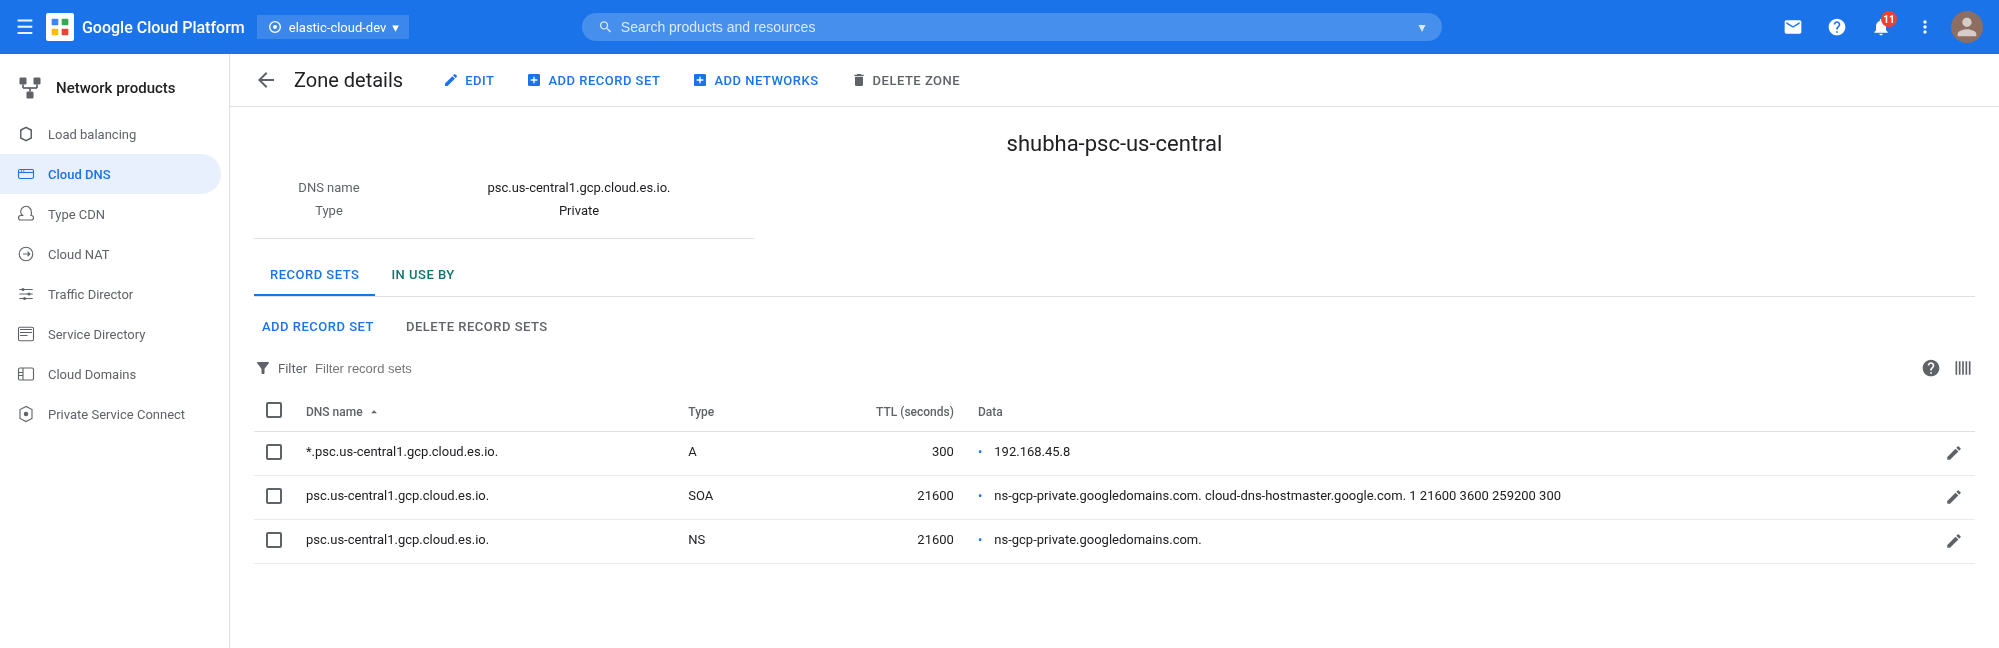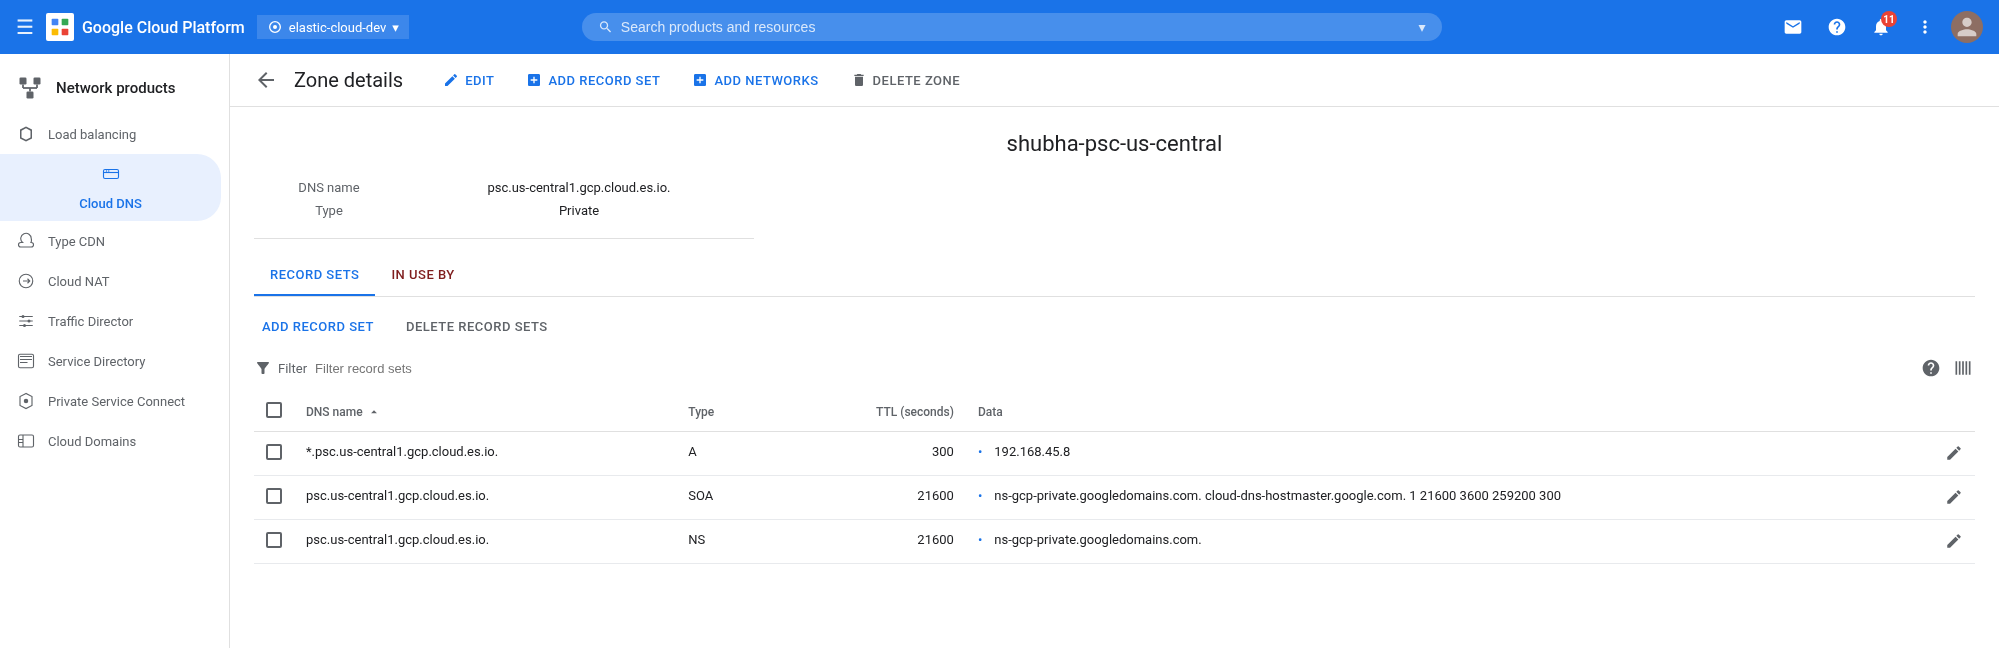--- a/index.html
+++ b/index.html
@@ -33,21 +33,21 @@
     .avatar { width: 32px; height: 32px; border-radius: 50%; background: #8d6e63; display: flex; align-items: center; justify-content: center; overflow: hidden; cursor: pointer; }
 
     
     .layout { display: flex; margin-top: 54px; height: calc(100vh - 54px); }
 
     
     .sidebar { width: 230px; background: #fff; border-right: 1px solid #e0e0e0; overflow-y: auto; flex-shrink: 0; padding-top: 8px; }
     .sidebar-header { display: flex; align-items: center; gap: 12px; padding: 12px 16px; font-size: 15px; font-weight: 500; color: #202124; }
     .sidebar-header-icon { width: 28px; height: 28px; }
     .sidebar-item { display: flex; align-items: center; gap: 12px; padding: 10px 16px; cursor: pointer; color: #5f6368; font-size: 13px; border-radius: 0 24px 24px 0; margin-right: 8px; }
-    .sidebar-item.active { background: #e8f0fe; color: #1a73e8; font-weight: 500; flex-direction: column; }
+    .sidebar-item.active { background: #e8f0fe; color: #1a73e8; font-weight: 500; }
     .sidebar-item .item-icon { width: 20px; height: 20px; display: flex; align-items: center; justify-content: center; flex-shrink: 0; }
 
     
     .main { flex: 1; overflow-y: auto; background: #fff; }
 
     
     .page-header { display: flex; align-items: center; gap: 16px; padding: 12px 24px; border-bottom: 1px solid #e0e0e0; }
     .back-btn { color: #5f6368; cursor: pointer; display: flex; align-items: center; font-size: 20px; }
     .page-title { font-size: 20px; font-weight: 400; color: #202124; }
     .header-actions { display: flex; align-items: center; gap: 16px; margin-left: 16px; }
@@ -56,21 +56,21 @@
 
     
     .zone-content { padding: 24px 24px 0; text-align: center; }
     .zone-name { font-size: 22px; font-weight: 400; color: #202124; margin-bottom: 20px; }
     .zone-details-grid { display: grid; grid-template-columns: 150px 1fr; gap: 0; max-width: 500px; border-bottom: 1px solid #e0e0e0; padding-bottom: 16px; margin-bottom: 0; }
     .detail-label { color: #5f6368; font-size: 13px; padding: 4px 0; }
     .detail-value { color: #202124; font-size: 13px; padding: 4px 0; }
 
     
     .tabs { display: flex; border-bottom: 1px solid #e0e0e0; margin-top: 16px; }
-    .tab { padding: 12px 16px; font-size: 13px; font-weight: 500; cursor: pointer; color: #7f1d1d; text-transform: uppercase; letter-spacing: 0.5px; border-bottom: 2px solid transparent; }
+    .tab { padding: 12px 16px; font-size: 13px; font-weight: 500; cursor: pointer; color: #0f766e; text-transform: uppercase; letter-spacing: 0.5px; border-bottom: 2px solid transparent; }
     .tab.active { color: #1a73e8; border-bottom-color: #1a73e8; }
 
     
     .table-area { padding: 16px 24px; }
     .table-actions { display: flex; align-items: center; gap: 16px; margin-bottom: 16px; }
     .table-action-btn { color: #1a73e8; font-size: 13px; font-weight: 500; cursor: pointer; text-transform: uppercase; letter-spacing: 0.5px; padding: 6px 8px; border-radius: 4px; }
     .table-action-btn.secondary { color: #5f6368; }
 
     
     .filter-bar { display: flex; align-items: center; gap: 8px; margin-bottom: 12px; }
@@ -236,35 +236,35 @@
             <path d="M4 6h16M4 10h16M4 14h10" stroke="#5f6368" stroke-width="1.5"></path>
             <rect x="2" y="3" width="20" height="18" rx="2" stroke="#5f6368" stroke-width="1.5" fill="none"></rect>
           </svg>
       </div>
       <span>Service Directory</span>
     </div>
 
     <div class="sidebar-item">
       <div class="item-icon">
         <svg width="18" height="18" viewBox="0 0 24 24" fill="none">
+            <rect x="2" y="4" width="20" height="16" rx="2" stroke="#5f6368" stroke-width="1.5" fill="none"></rect>
+            <path d="M8 4v16M2 10h6M2 14h6" stroke="#5f6368" stroke-width="1.5"></path>
+          </svg>
+      </div>
+      <span>Cloud Domains</span>
+    </div>
+
+    <div class="sidebar-item">
+      <div class="item-icon">
+        <svg width="18" height="18" viewBox="0 0 24 24" fill="none">
             <path d="M12 2L4 6v12l8 4 8-4V6l-8-4z" stroke="#5f6368" stroke-width="1.5" fill="none"></path>
             <circle cx="12" cy="12" r="3" fill="#5f6368"></circle>
           </svg>
       </div>
       <span>Private Service Connect</span>
-    </div>
-
-    <div class="sidebar-item">
-      <div class="item-icon">
-        <svg width="18" height="18" viewBox="0 0 24 24" fill="none">
-            <rect x="2" y="4" width="20" height="16" rx="2" stroke="#5f6368" stroke-width="1.5" fill="none"></rect>
-            <path d="M8 4v16M2 10h6M2 14h6" stroke="#5f6368" stroke-width="1.5"></path>
-          </svg>
-      </div>
-      <span>Cloud Domains</span>
     </div>
   </aside>
 
   <main class="main">
 
     <div class="page-header">
       <div class="back-btn">
         <svg width="24" height="24" viewBox="0 0 24 24" fill="#5f6368">
             <path d="M20 11H7.83l5.59-5.59L12 4l-8 8 8 8 1.41-1.41L7.83 13H20v-2z"></path>
           </svg>

